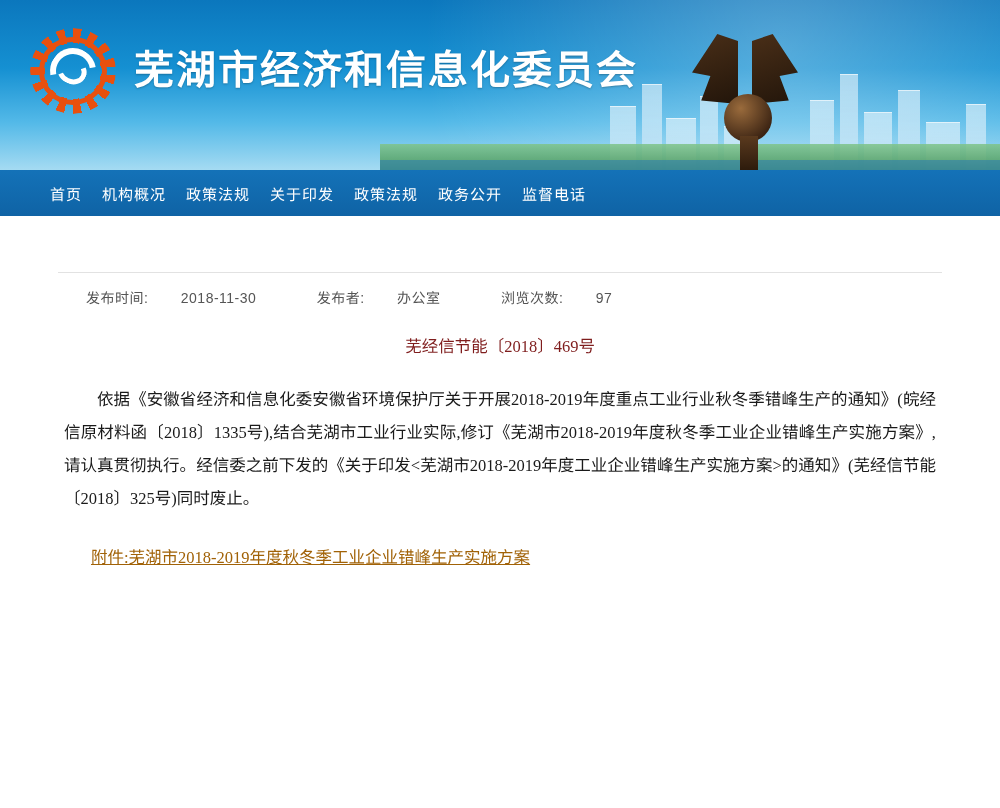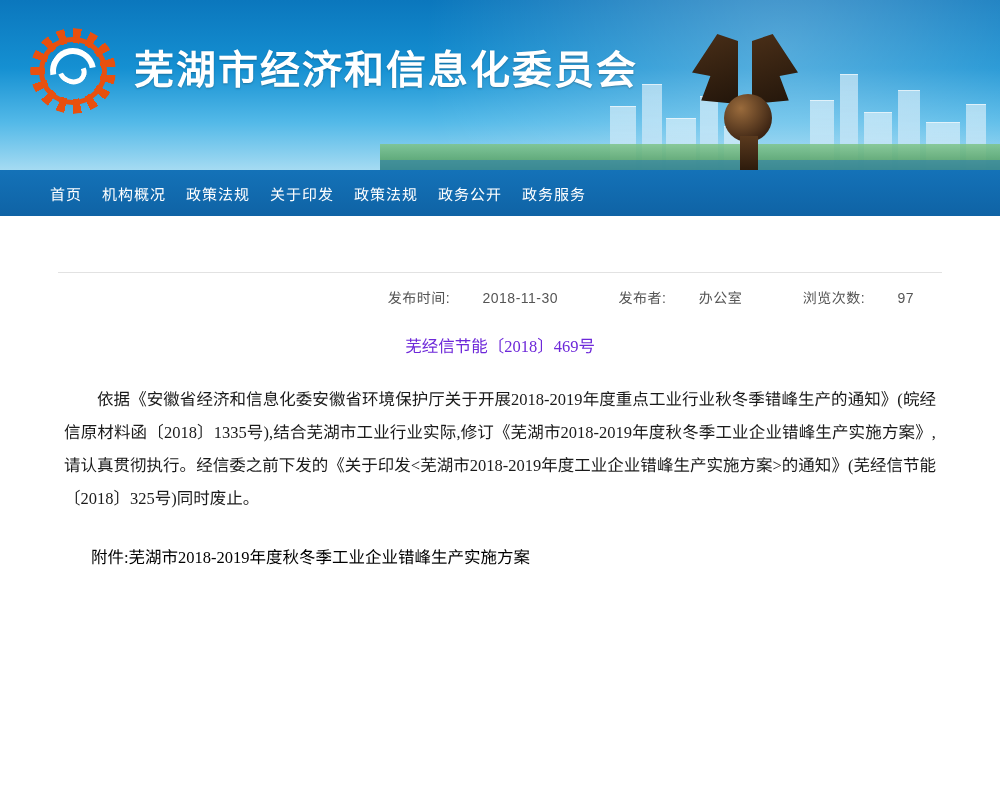--- a/index.html
+++ b/index.html
@@ -202,53 +202,54 @@
     line-height: 1.5;
     text-align: center;
     font-family: "Liberation Sans", "DejaVu Sans", sans-serif;
     margin: 8px 0 0 0;
     letter-spacing: 0.5px;
   }
   .meta {
     margin-top: 26px;
     padding-top: 14px;
     border-top: 1px solid #e2e2e2;
-    text-align: right;
+    text-align: left;
     color: #555555;
     font-size: 14px;
     letter-spacing: 0.5px;
   }
   .meta span { margin: 0 14px; }
 
   .doc-number {
     margin-top: 26px;
     text-align: center;
     font-size: 16.5px;
-    color: #6d28d9;
+    color: #7f1d1d;
     font-family: "Liberation Serif", "DejaVu Serif", serif;
   }
 
   .body-text {
     margin-top: 26px;
     font-size: 16.5px;
     color: #1a1a1a;
     line-height: 2.0;
     font-family: "Liberation Serif", "DejaVu Serif", serif;
     text-align: justify;
     padding: 0 6px;
   }
   .body-text p { margin: 0; }
   .body-text p.indent { text-indent: 2em; }
   .attach {
     margin-top: 26px;
     text-indent: 2em;
     font-size: 16.5px;
     line-height: 2.0;
     font-family: "Liberation Serif", "DejaVu Serif", serif;
-    color: #000000;
+    color: #a16207;
+    text-decoration: underline;
   }
 
   .signature {
     margin-top: 78px;
     text-align: right;
     font-size: 16.5px;
     color: #1a1a1a;
     font-family: "Liberation Serif", "DejaVu Serif", serif;
     line-height: 2.0;
     padding-right: 60px;
@@ -301,21 +302,21 @@
     </div>
   </header>
 
   <nav class="nav">
     <div class="nav-item">首页</div>
     <div class="nav-item">机构概况</div>
     <div class="nav-item">政策法规</div>
     <div class="nav-item">关于印发</div>
     <div class="nav-item">政策法规</div>
     <div class="nav-item">政务公开</div>
-    <div class="nav-item">政务服务</div>
+    <div class="nav-item">监督电话</div>
   </nav>
 
   <main class="content">
 
 
     <div class="meta">
       <span>
         <span>发布时间:</span>
         <span>2018-11-30</span>
       </span>

